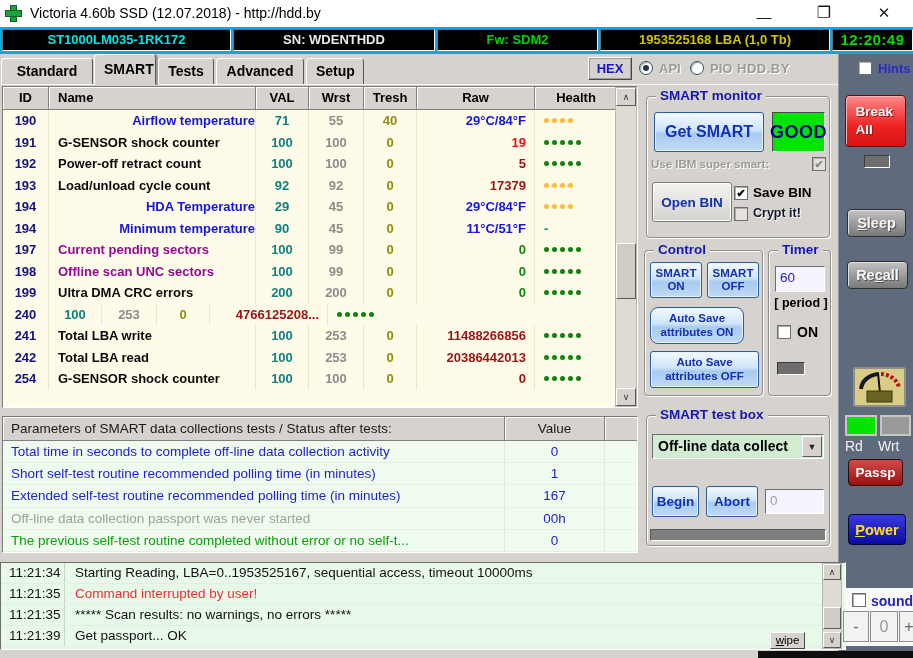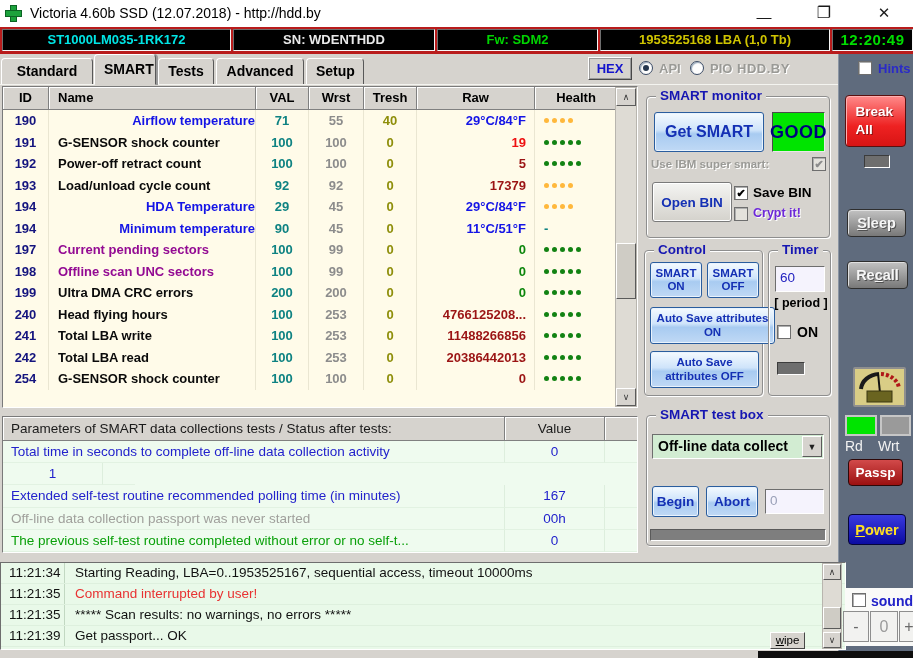--- a/index.html
+++ b/index.html
@@ -12,21 +12,21 @@
   .app-icon { position:absolute; left:5px; top:5px; width:17px; height:17px; }
   .app-icon .v { position:absolute; left:5px; top:0; width:7px; height:17px; background:#1ca23c; border:1px solid #0c6424; }
   .app-icon .h { position:absolute; left:0; top:5px; width:17px; height:7px; background:#1ca23c; border:1px solid #0c6424; }
   .win-title { position:absolute; left:30px; top:5px; font-size:14px; color:#000; white-space:nowrap; }
   .wbtn { position:absolute; top:2px; width:22px; height:22px; text-align:center; color:#1a1a1a; cursor:default; }
   .wbtn.min { left:753px; font-size:15px; line-height:30px; }
   .wbtn.max { left:813px; font-size:16px; line-height:22px; }
   .wbtn.cls { left:873px; font-size:15px; line-height:22px; }
 
   
-  .infobar { position:absolute; left:0; top:27px; width:913px; height:27px; background:#b91c1c; }
+  .infobar { position:absolute; left:0; top:27px; width:913px; height:27px; background:#0ea5e9; }
   .seg { position:absolute; top:2px; height:22px; background:#000; border:1px solid;
          border-color:#6e6e6e #f6f6f6 #f6f6f6 #6e6e6e; text-align:center; font-weight:bold;
          font-size:13px; line-height:20px; white-space:nowrap; overflow:hidden; }
   .seg-model   { left:2px;   width:229px; color:#00e5e5; }
   .seg-serial  { left:233px; width:202px; color:#e8e8e8; }
   .seg-fw      { left:437px; width:161px; color:#00d400; }
   .seg-cap     { left:600px; width:230px; color:#cfc400; }
   .seg-clock   { left:832px; width:81px;  color:#00dd00; font-size:15px; letter-spacing:0.5px; }
 
   
@@ -134,25 +134,25 @@
   .get-smart { left:654px; top:112px; width:110px; height:40px; font-size:16px; }
   .good-ind { position:absolute; left:772px; top:112px; width:53px; height:40px; background:#00e400;
               border:1px solid; border-color:#4a4a4a #e8e8e8 #e8e8e8 #4a4a4a; color:#00007e;
               font-weight:bold; font-size:18px; display:flex; align-items:center; justify-content:center; letter-spacing:0.5px; }
   .ibm-label { position:absolute; left:651px; top:158px; font-size:11.5px; font-weight:bold; color:#9a9a96; text-shadow:1px 1px 0 #fff; }
   .ibm-cb { left:812px; top:157px; }
   .open-bin { left:652px; top:182px; width:80px; height:40px; font-size:13.5px; }
   .savebin-cb { left:734px; top:186px; }
   .savebin-label { position:absolute; left:753px; top:185px; font-size:13.5px; font-weight:bold; color:#000; }
   .crypt-cb { left:734px; top:207px; }
-  .crypt-label { position:absolute; left:753px; top:206px; font-size:12.5px; font-weight:bold; color:#6d28d9; text-shadow:1px 1px 0 #fff; }
+  .crypt-label { position:absolute; left:753px; top:206px; font-size:12.5px; font-weight:bold; color:#0f172a; text-shadow:1px 1px 0 #fff; }
 
   .smart-on  { left:650px; top:262px; width:52px; height:36px; font-size:11.5px; line-height:1.15; }
   .smart-off { left:707px; top:262px; width:52px; height:36px; font-size:11.5px; line-height:1.15; }
-  .autosave-on  { left:650px; top:307px; width:125px; height:37px; font-size:11.5px; line-height:1.2; }
+  .autosave-on  { left:650px; top:307px; width:94px; height:37px; font-size:11.5px; line-height:1.2;border-radius:8px; }
   .autosave-off { left:650px; top:351px; width:109px; height:37px; font-size:11.5px; line-height:1.2; }
 
   .field { position:absolute; background:#f5f3fd; border:1px solid; border-color:#6e6e6e #fff #fff #6e6e6e;
            font-size:13.5px; padding-left:4px; color:#2222c0; line-height:22px; }
   .timer-field { left:775px; top:266px; width:50px; height:26px; }
   .period-label { position:absolute; left:772px; top:296px; width:58px; text-align:center; font-size:12.5px; font-weight:bold; color:#000; }
   .timer-cb { left:777px; top:325px; }
   .on-label { position:absolute; left:797px; top:324px; font-size:14px; font-weight:bold; color:#000; }
   .led { position:absolute; background:#6e6e6e; border:1px solid; border-color:#3c3c3c #fff #fff #3c3c3c; }
   .timer-led { left:777px; top:362px; width:28px; height:13px; }
@@ -383,21 +383,20 @@
           <div class="cell c-health">
             <span class="dot dot-green"></span>
             <span class="dot dot-green"></span>
             <span class="dot dot-green"></span>
             <span class="dot dot-green"></span>
             <span class="dot dot-green"></span>
           </div>
         </div>
         <div class="trow">
           <div class="cell c-id">240</div>
-          <div class="cell c-name n-black">Head flying hours</div>
           <div class="cell c-val">100</div>
           <div class="cell c-wrst">253</div>
           <div class="cell c-tresh">0</div>
           <div class="cell c-raw r-darkred">4766125208...</div>
           <div class="cell c-health">
             <span class="dot dot-green"></span>
             <span class="dot dot-green"></span>
             <span class="dot dot-green"></span>
             <span class="dot dot-green"></span>
             <span class="dot dot-green"></span>
@@ -463,20 +462,21 @@
       <div class="phcell ph-value">Value</div>
       <div class="phcell ph-extra"></div>
     </div>
     <div>
         <div class="prow">
           <div class="pcell plabel p-blue">Total time in seconds to complete off-line data collection activity</div>
           <div class="pcell pvalue">0</div>
           <div class="pcell pextra"></div>
         </div>
         <div class="prow">
+          <div class="pcell plabel p-blue">Short self-test routine recommended polling time (in minutes)</div>
           <div class="pcell pvalue">1</div>
           <div class="pcell pextra"></div>
         </div>
         <div class="prow">
           <div class="pcell plabel p-blue">Extended self-test routine recommended polling time (in minutes)</div>
           <div class="pcell pvalue">167</div>
           <div class="pcell pextra"></div>
         </div>
         <div class="prow">
           <div class="pcell plabel p-gray">Off-line data collection passport was never started</div>

